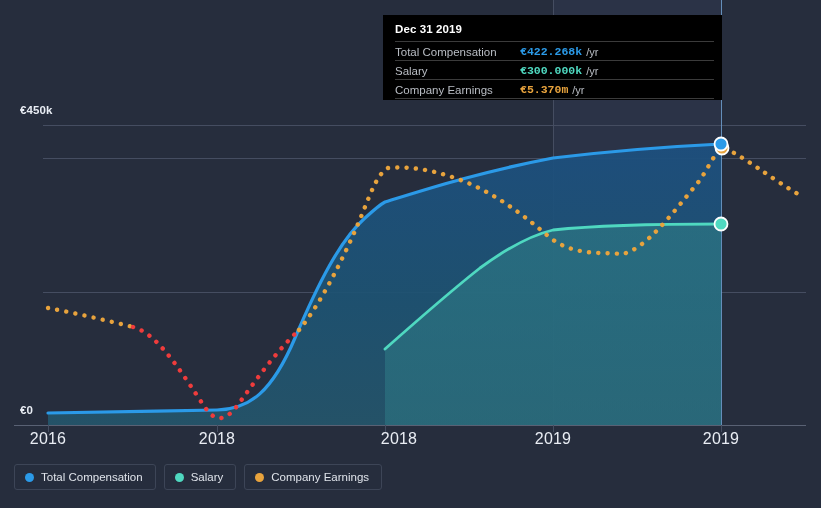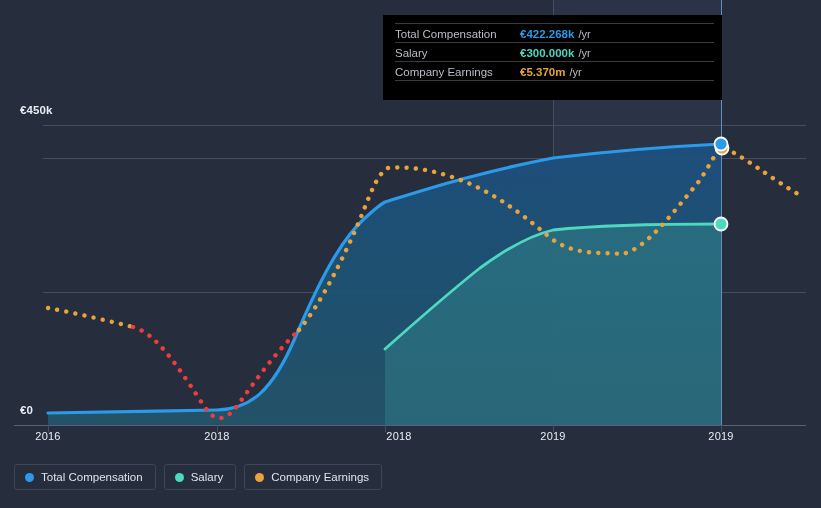--- a/index.html
+++ b/index.html
@@ -33,21 +33,21 @@
     font-weight: bold;
     color: #e9edf4;
     white-space: nowrap;
     letter-spacing: .1px;
   }
   #y-label-top  { left: 20px; top: 104px; }
   #y-label-zero { left: 20px; top: 404px; }
 
   .x-axis-label {
     position: absolute;
-    font-size: 11px;
+    font-size: 16px;
     color: #e9edf4;
     white-space: nowrap;
     transform: translateX(-50%);
     top: 430px;
     letter-spacing: .2px;
   }
 
   
   #tooltip {
     position: absolute;
@@ -79,20 +79,21 @@
   .tt-name {
     width: 125px;
     font-size: 11.5px;
     color: #b9bdc4;
     white-space: nowrap;
   }
   .tt-val {
     font-size: 11.5px;
     font-weight: bold;
     white-space: nowrap;
+    font-family: Liberation Mono, monospace;
   }
   .tt-unit {
     font-size: 11px;
     color: #b9bdc4;
     margin-left: 4px;
   }
 
   
   #legend {
     position: absolute;
@@ -227,20 +228,21 @@
   <div id="y-label-top" class="y-axis-label">€450k</div>
   <div id="y-label-zero" class="y-axis-label">€0</div>
 
   <div class="x-axis-label" style="left:48px">2016</div>
   <div class="x-axis-label" style="left:217px">2018</div>
   <div class="x-axis-label" style="left:399px">2018</div>
   <div class="x-axis-label" style="left:553px">2019</div>
   <div class="x-axis-label" style="left:721px">2019</div>
 
   <div id="tooltip">
+    <div id="tooltip-title">Dec 31 2019</div>
 
     <div class="tt-row">
       <span class="tt-name">Total Compensation</span>
       <span class="tt-val" style="color:#2b9ae8">€422.268k</span>
       <span class="tt-unit">/yr</span>
     </div>
 
     <div class="tt-row">
       <span class="tt-name">Salary</span>
       <span class="tt-val" style="color:#4fd8c0">€300.000k</span>

